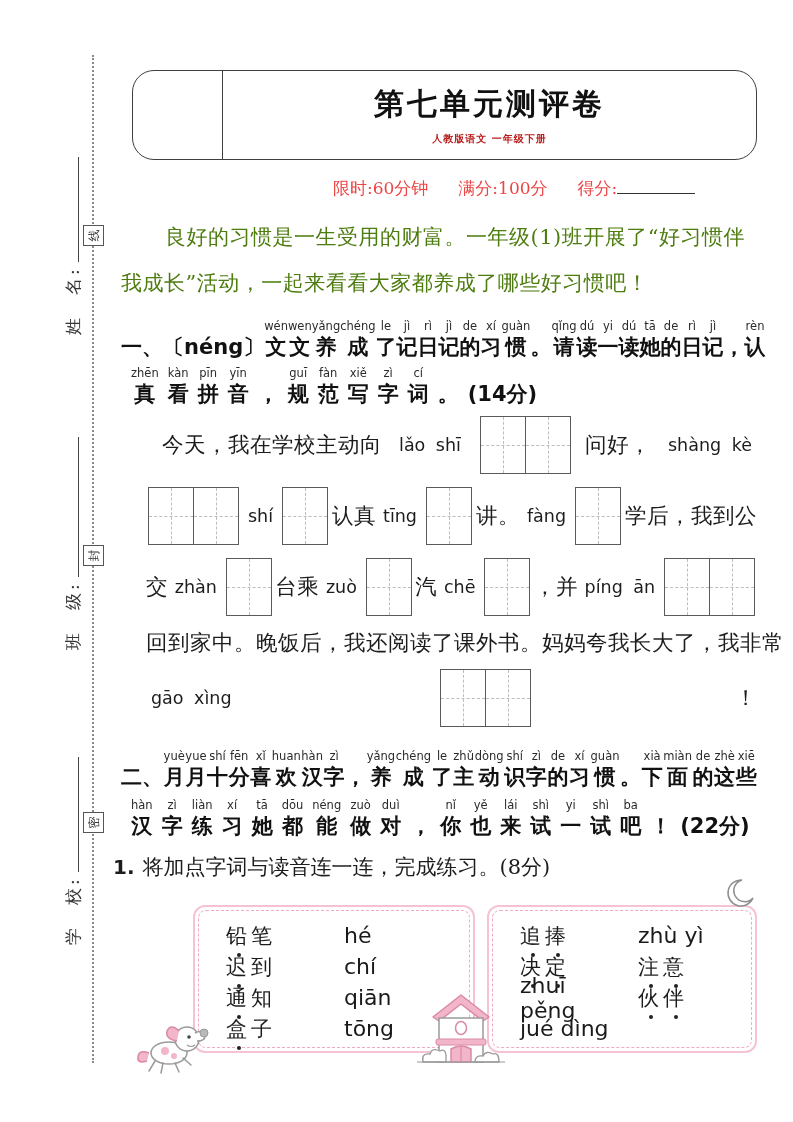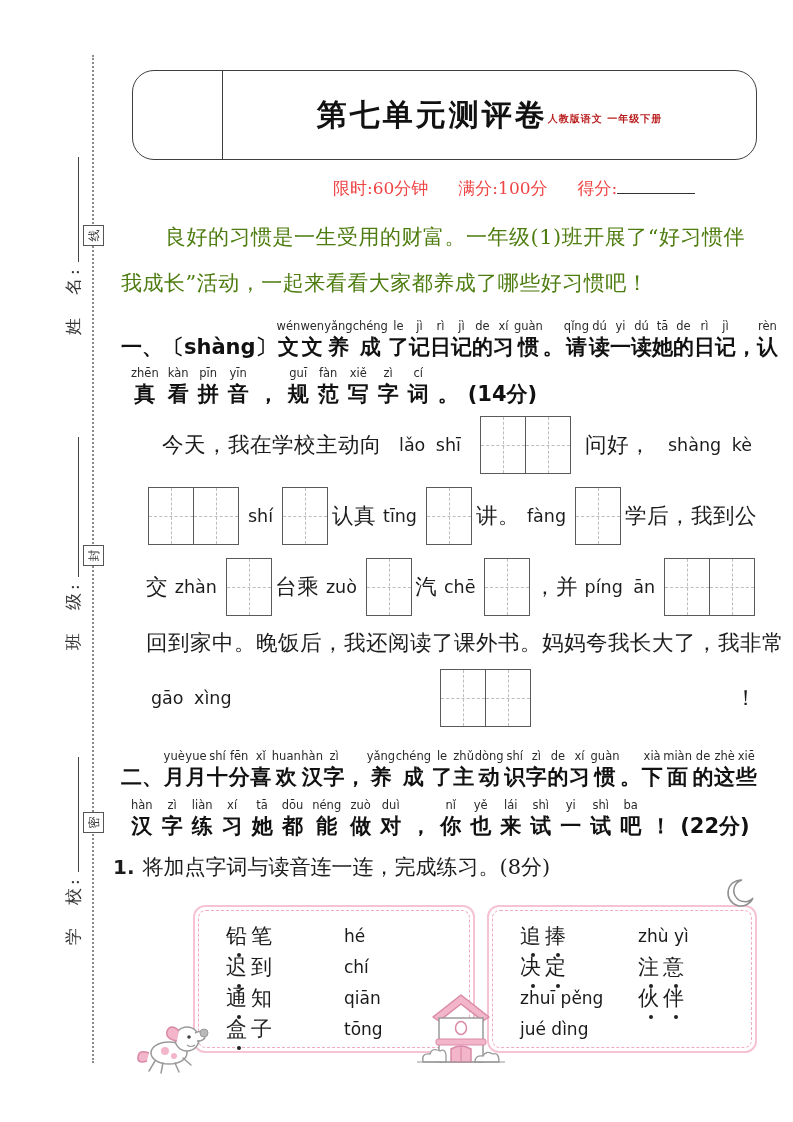--- a/index.html
+++ b/index.html
@@ -20,21 +20,21 @@
   .vlabel.pos3{top:945px;} .vlabel.pos3 .blankline{width:115px;}
   .sealchar{position:absolute;left:83px;width:19px;height:19px;background:#fff;
             border:1px solid #555;display:flex;align-items:center;justify-content:center;}
   .sealchar span{transform:rotate(-90deg);font-size:12px;color:#333;}
   .sealchar.s1{top:225px;} .sealchar.s2{top:545px;} .sealchar.s3{top:812px;}
 
   
   #content{position:absolute;left:121px;top:70px;width:636px;}
 
   #title-box{position:relative;height:90px;border:1.5px solid #3f3f3f;border-radius:22px;
-             display:flex;flex-direction:row;align-items:center;justify-content:center;
+             display:flex;flex-direction:column;align-items:center;justify-content:center;
              padding-left:90px;box-sizing:border-box;margin-left:11px;}
   #title-divider{position:absolute;left:89px;top:0;bottom:0;width:0;border-left:1.5px solid #3f3f3f;}
   #paper-title{font-size:30px;letter-spacing:3px;color:#111;}
   #paper-subtitle{font-size:10px;margin-top:7px;letter-spacing:1px;color:#b91c1c;}
 
   #meta-line{margin:17px 0 0 212px;font-size:17px;display:flex;gap:30px;color:#ef4444;}
   #meta-line .blank{display:inline-block;width:78px;border-bottom:1.5px solid #333;height:16px;}
 
   #intro{margin-top:14px;font-size:21px;line-height:46px;color:#4d7c0f;}
   #intro .l1{text-indent:44px;letter-spacing:0.5px;}
@@ -81,21 +81,21 @@
   .matchbox::before{content:"";position:absolute;inset:3px;border:1.5px dashed #f2a9c2;
             border-radius:8px;pointer-events:none;}
   #box-left{left:72px;width:282px;}
   #box-right{left:366px;width:270px;}
   .pairs{position:relative;display:grid;grid-template-columns:96px 1fr;
          column-gap:22px;padding:13px 0 0 31px;row-gap:0;}
   .pairs .word{font-size:21px;letter-spacing:4px;height:31px;display:flex;align-items:center;}
   .pairs .word .ch{position:relative;}
   .pairs .word .ch.dot::after{content:"";position:absolute;left:50%;transform:translateX(-50%);
          bottom:-7px;width:4px;height:4px;border-radius:50%;background:#222;}
-  .pairs .pron{font-family:"DejaVu Sans","Liberation Sans",sans-serif;font-size:17px;
+  .pairs .pron{font-family:"DejaVu Sans","Liberation Sans",sans-serif;font-size:22px;
          height:31px;display:flex;align-items:center;color:#1a1a1a;}
   .deco{position:absolute;}
   #dog-deco{left:14px;top:118px;z-index:3;}
   #house-deco{left:292px;top:98px;z-index:3;}
   #moon-deco{left:600px;top:-10px;z-index:3;}
 </style>
 </head>
 <body>
 
 <div id="page">
@@ -133,21 +133,21 @@
       <div class="l2">我成长”活动，一起来看看大家都养成了哪些好习惯吧！</div>
     </div>
 
     <div id="sec1-line1" class="rubyline just">
       <span class="ru">
           <span class="py"></span>
           <span class="zi secnum">一、</span>
         </span>
       <span class="ru">
           <span class="py"></span>
-          <span class="zi sectag">〔shàng〕</span>
+          <span class="zi sectag">〔néng〕</span>
         </span>
       <span id="sec1-ruby1-slot" style="display:contents"><span class="ru">
             <span class="py">wén</span>
             <span class="zi">文</span>
           </span><span class="ru">
             <span class="py">wen</span>
             <span class="zi">文</span>
           </span><span class="ru">
             <span class="py">yǎng</span>
             <span class="zi">养</span>

